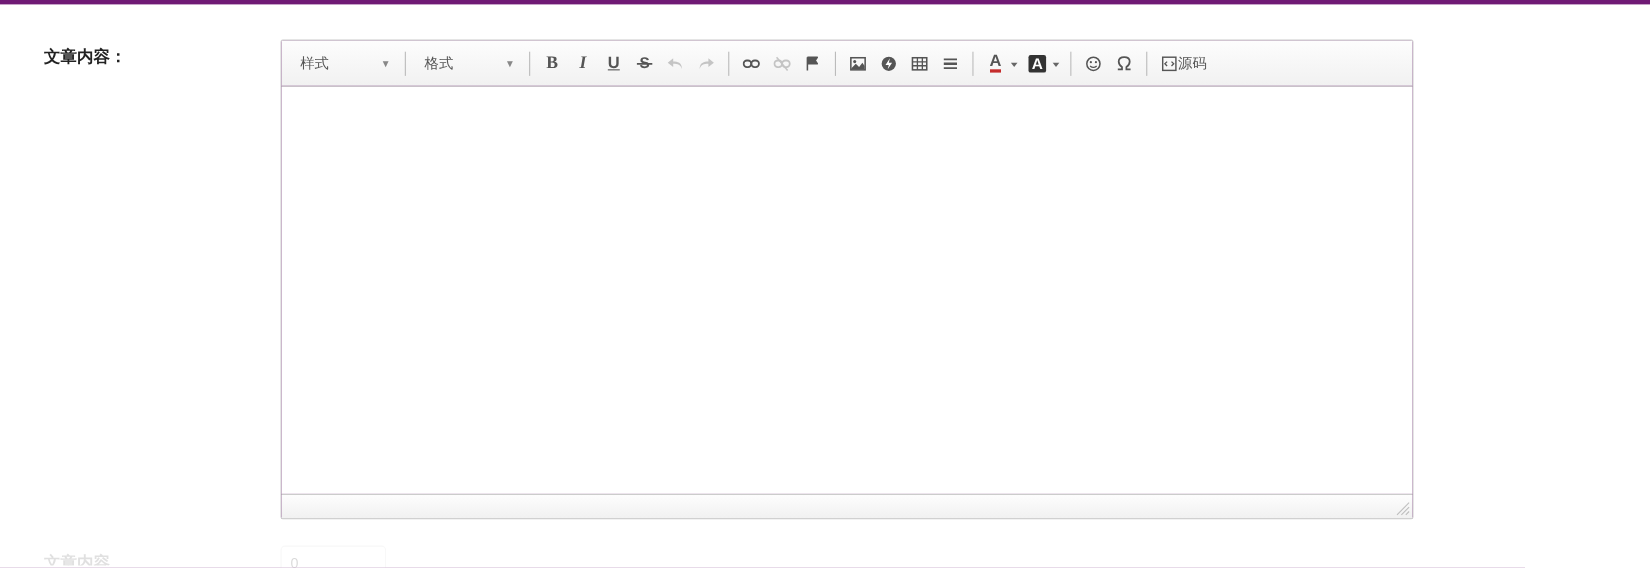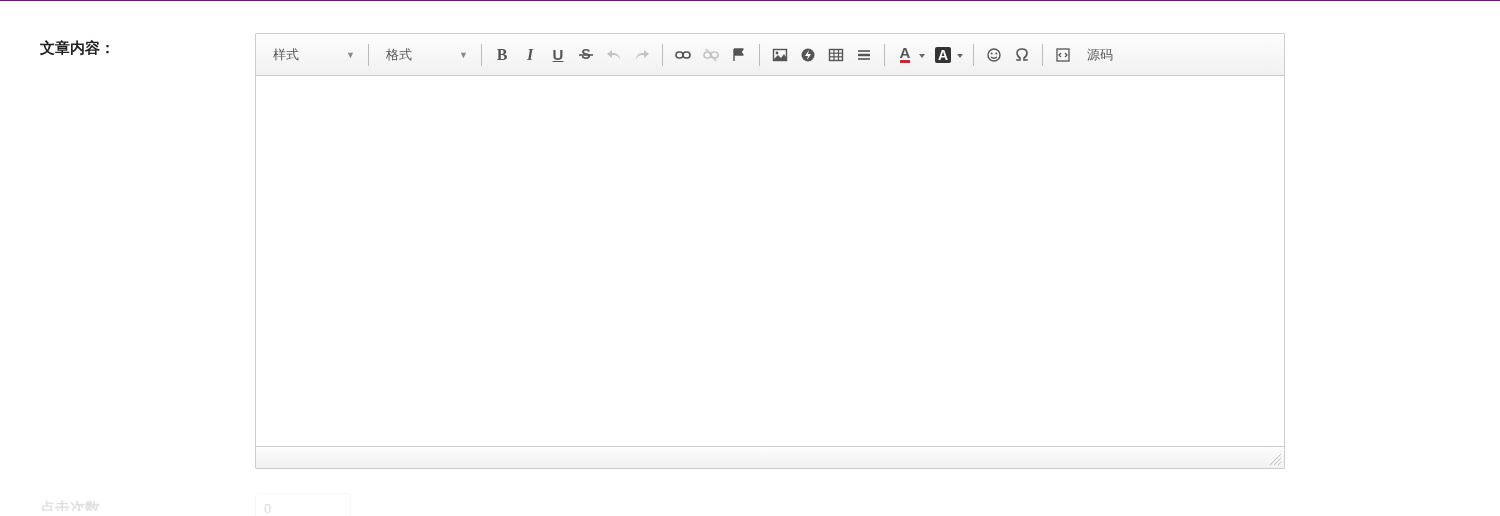--- a/index.html
+++ b/index.html
@@ -8,21 +8,21 @@
     padding: 0;
     font-family: Arial, "Microsoft YaHei", sans-serif;
     background: #fff;
     font-size: 14px;
     color: #333;
   }
   .page {
     width: 1500px;
     height: 516px;
     position: relative;
-    border-top: 1px solid #701a75;
+    border-top: 4px solid #701a75;
     padding-top: 32px;
   }
   .form-row {
     display: flex;
     align-items: flex-start;
     padding: 0 40px 0 40px;
   }
   .label-col {
     width: 215px;
     flex: 0 0 215px;
@@ -89,21 +89,21 @@
   .tb-btn.has-caret::after {
     content: "";
     position: absolute;
     right: 4px;
     top: 50%;
     margin-top: -1px;
     border-left: 3px solid transparent;
     border-right: 3px solid transparent;
     border-top: 4px solid #666;
   }
-  .tb-btn.src { width: auto; padding: 0 6px; gap: 16px; font-size: 13px; justify-content: space-between; }
+  .tb-btn.src { width: auto; padding: 0 6px; gap: 0; font-size: 13px; justify-content: space-between; }
   .editor-body {
     height: 370px;
     background: #fff;
   }
   .editor-footer {
     height: 22px;
     background: linear-gradient(#fdfdfd, #f1f1f1);
     border-top: 1px solid #ccc;
     position: relative;
   }
@@ -293,17 +293,17 @@
               <line x1="10" y1="13" x2="13" y2="10" stroke="#888" stroke-width="1"></line>
             </svg>
           </span>
         </div>
 
       </div>
     </div>
   </div>
 
   <div class="second-row">
-    <div class="label-col" style="color:#333;font-weight:bold;overflow:hidden;height:18px;opacity:.15">点击次数</div>
+    <div class="label-col" style="color:#333;font-weight:bold;overflow:hidden;height:18px;opacity:.15">文章内容</div>
     <input class="input-small" style="opacity: 0.15;" value="0">
   </div>
 
 </div>
 
 </body></html>

